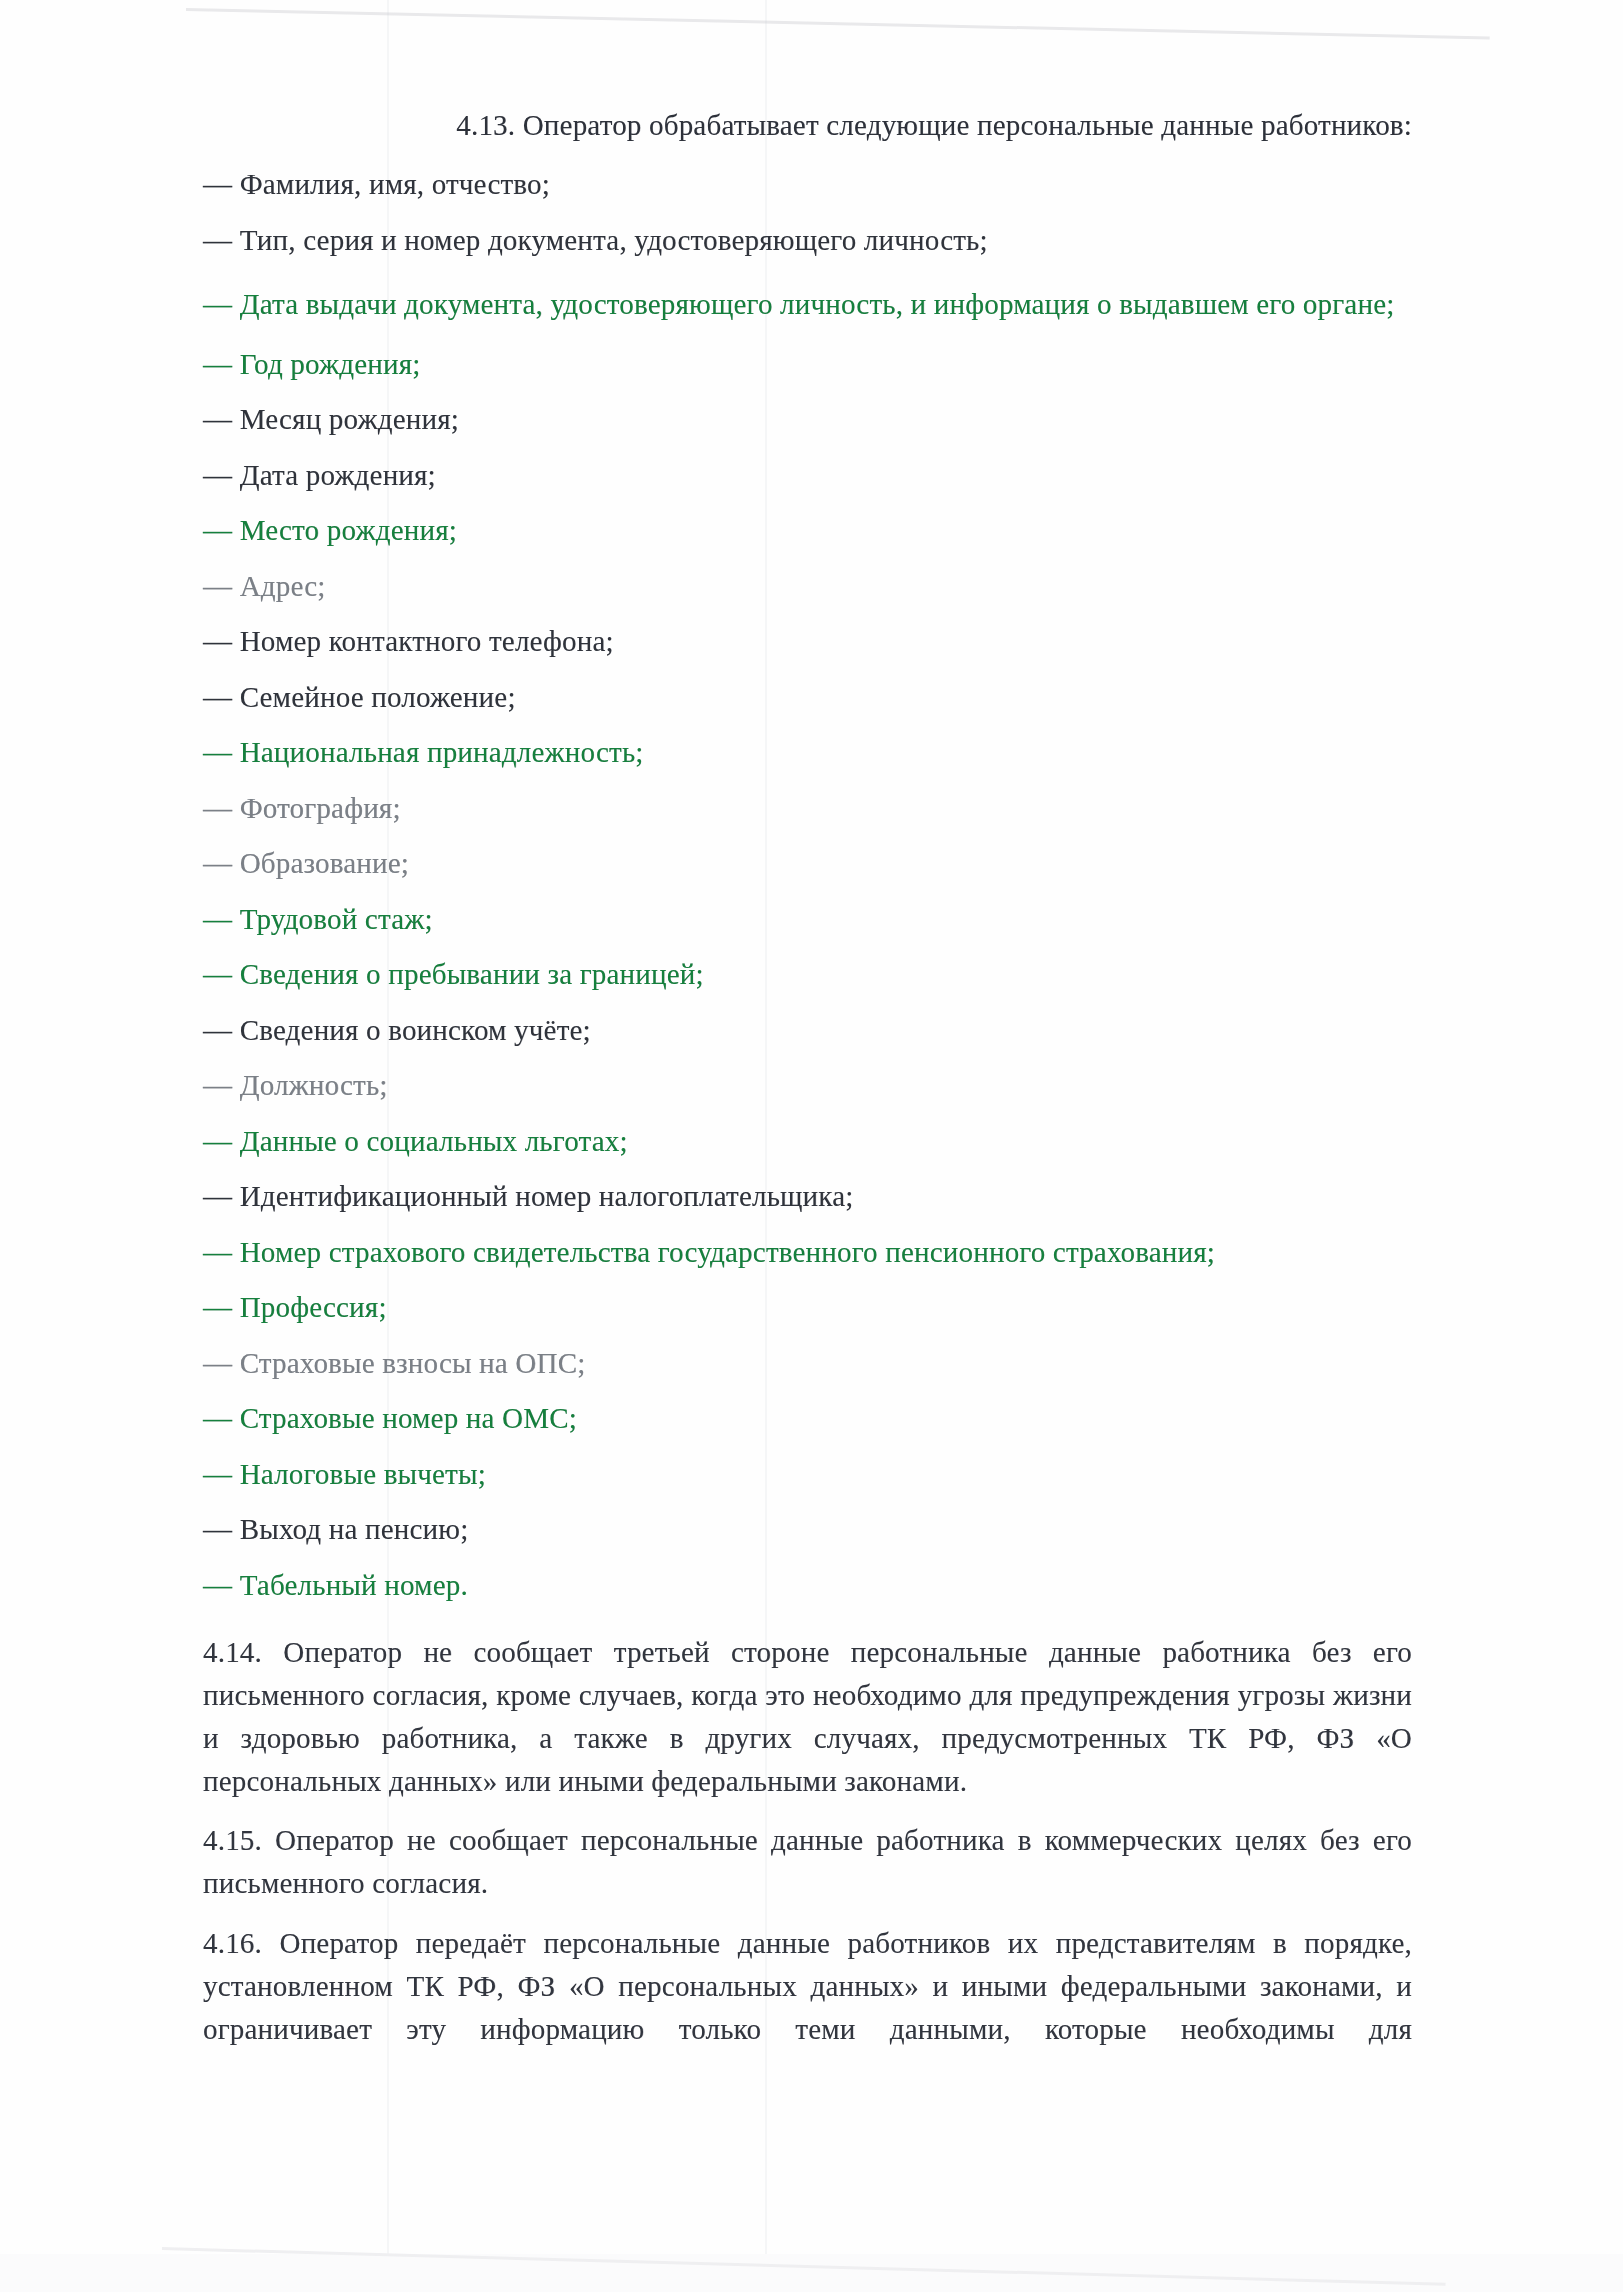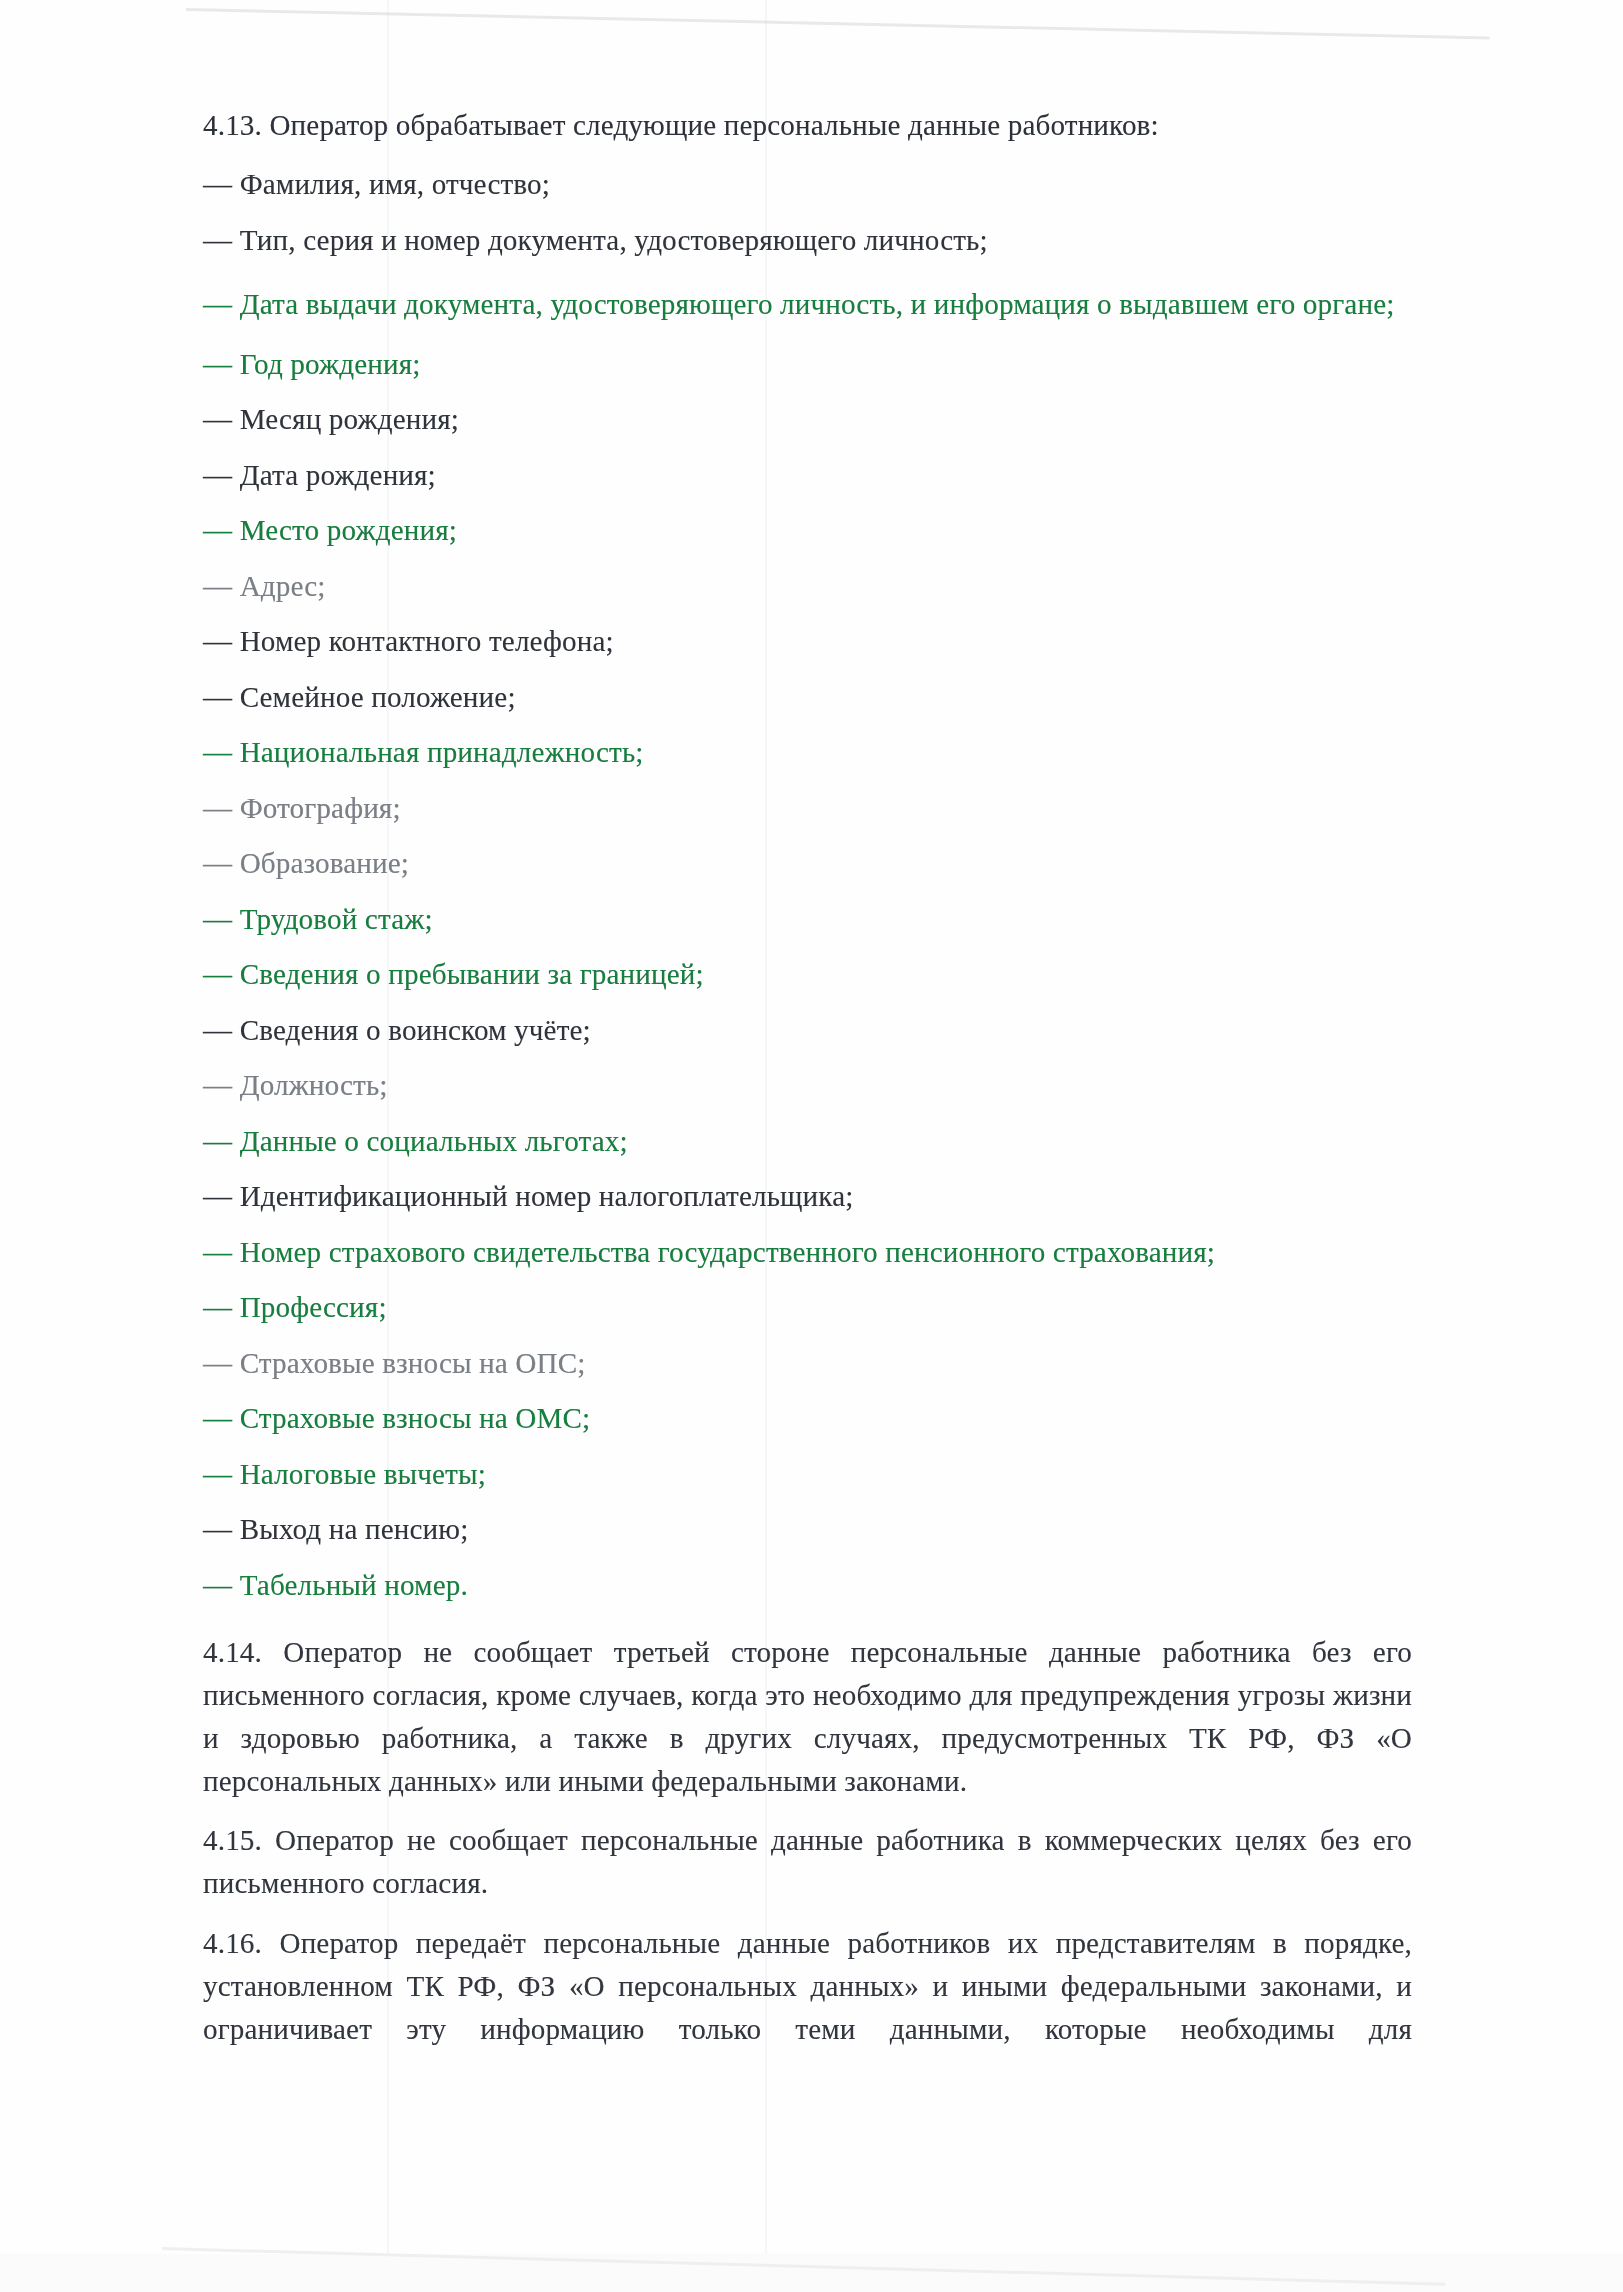--- a/index.html
+++ b/index.html
@@ -59,20 +59,21 @@
     width: 1209px;
     color: #343842;
     font-size: 29px;
     letter-spacing: 0.2px;
     text-shadow: 0.3px 0.3px 0.6px rgba(55, 58, 70, 0.35);
   }
   .heading {
     margin: 0 0 28px 0;
     line-height: 31px;
     color: #2d313a;
+    text-align: right;
   }
   .li {
     margin: 0 0 25.5px 0;
     line-height: 30px;
     white-space: normal;
   }
   .li.wrap2 {
     text-align: justify;
     line-height: 49px;
     margin-bottom: 19.6px;
@@ -123,21 +124,21 @@
     <div class="li tone-l">— Образование;</div>
     <div class="li tone-m">— Трудовой стаж;</div>
     <div class="li tone-m">— Сведения о пребывании за границей;</div>
     <div class="li tone-d">— Сведения о воинском учёте;</div>
     <div class="li tone-l">— Должность;</div>
     <div class="li tone-m">— Данные о социальных льготах;</div>
     <div class="li tone-d">— Идентификационный номер налогоплательщика;</div>
     <div class="li tone-m">— Номер страхового свидетельства государственного пенсионного страхования;</div>
     <div class="li tone-m">— Профессия;</div>
     <div class="li tone-l">— Страховые взносы на ОПС;</div>
-    <div class="li tone-m">— Страховые взносы на ОМС;</div>
+    <div class="li tone-m">— Страховые номер на ОМС;</div>
     <div class="li tone-m">— Налоговые вычеты;</div>
     <div class="li tone-d">— Выход на пенсию;</div>
     <div class="li tone-m">— Табельный номер.</div>
 
     <p class="para first">4.14. Оператор не сообщает третьей стороне персональные данные работника без его письменного согласия, кроме случаев, когда это необходимо для предупреждения угрозы жизни и здоровью работника, а также в других случаях, предусмотренных ТК РФ, ФЗ «О персональных данных» или иными федеральными законами.</p>
     <p class="para">4.15. Оператор не сообщает персональные данные работника в коммерческих целях без его письменного согласия.</p>
     <p class="para last-justified">4.16. Оператор передаёт персональные данные работников их представителям в порядке, установленном ТК РФ, ФЗ «О персональных данных» и иными федеральными законами, и ограничивает эту информацию только теми данными, которые необходимы для</p>
 
   </div>
 </div>

